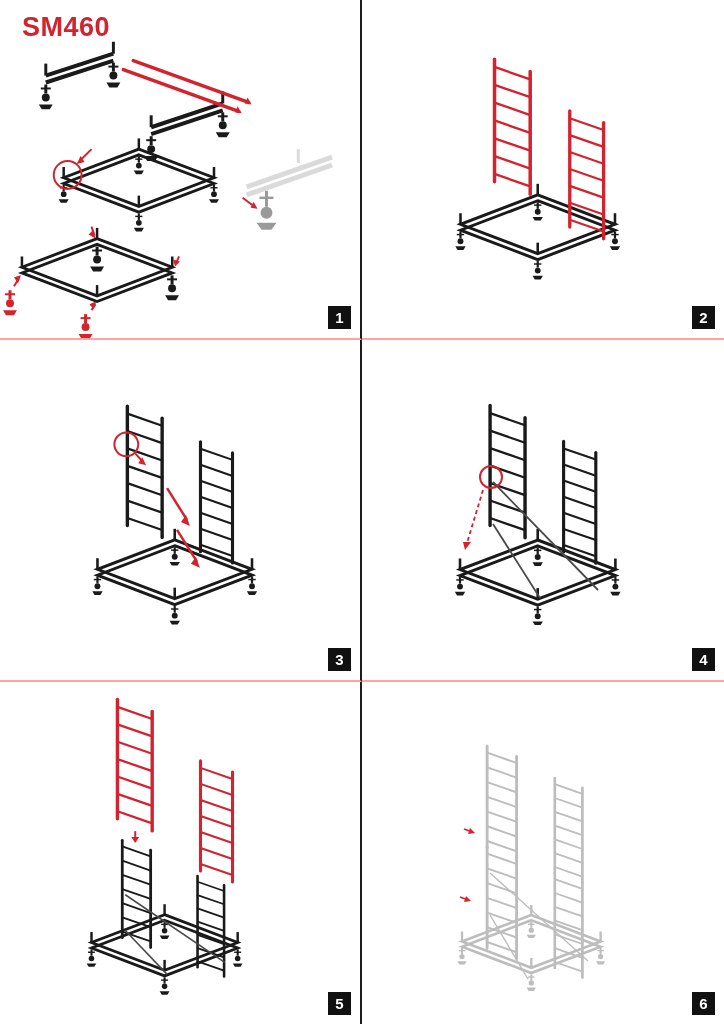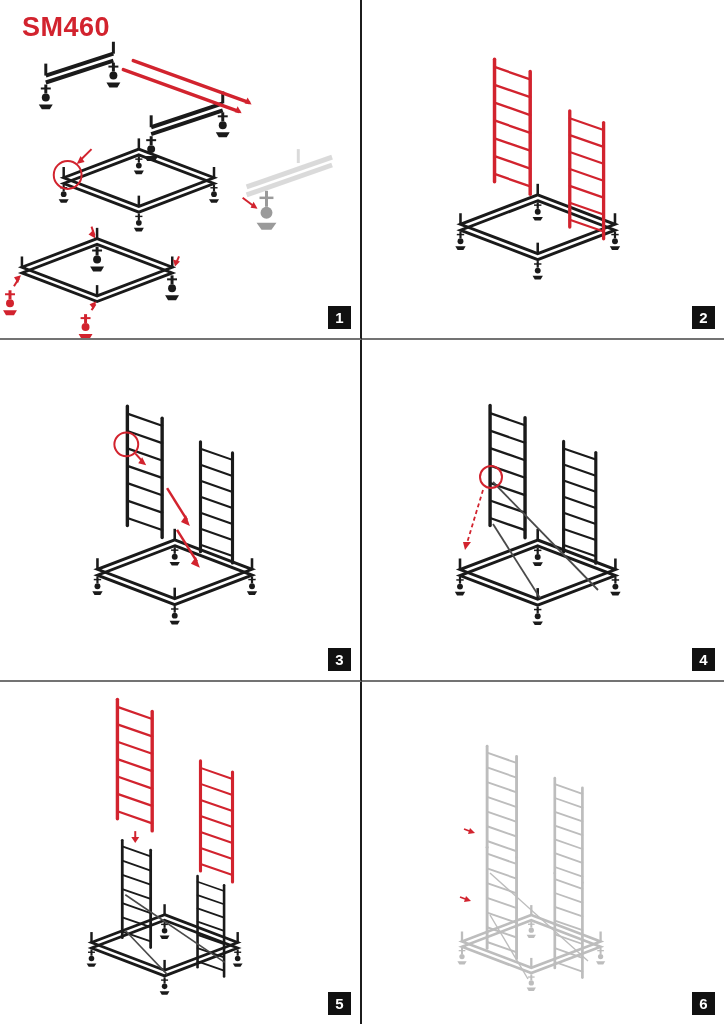--- a/index.html
+++ b/index.html
@@ -3,21 +3,21 @@
 <meta charset="utf-8">
 <style>
   html,body{margin:0;padding:0;background:#ffffff;}
   .sheet{
     position:relative;width:724px;height:1024px;background:#fff;
     display:grid;grid-template-columns:362px 362px;grid-template-rows:340px 342px 342px;
     font-family:"Liberation Sans",sans-serif;
   }
   .cell{position:relative;box-sizing:border-box;overflow:hidden;background:#fff;}
   .cell.bR{border-right:2px solid #1c1c1c;}
-  .cell.bB{border-bottom:2px solid #737373;}
+  .cell.bB{border-bottom:2px solid #fca5a5;}
   .illus{position:absolute;inset:0;width:100%;height:100%;display:block;}
   .badge{
     position:absolute;right:9px;bottom:9px;width:23px;height:23px;
     background:var(--badge-bg,#111);color:var(--badge-text,#fff);
     display:flex;align-items:center;justify-content:center;
     font-size:15px;font-weight:700;line-height:1;
   }
   .title{
     position:absolute;left:22px;top:12px;z-index:2;
     font-size:27px;font-weight:800;letter-spacing:.5px;

